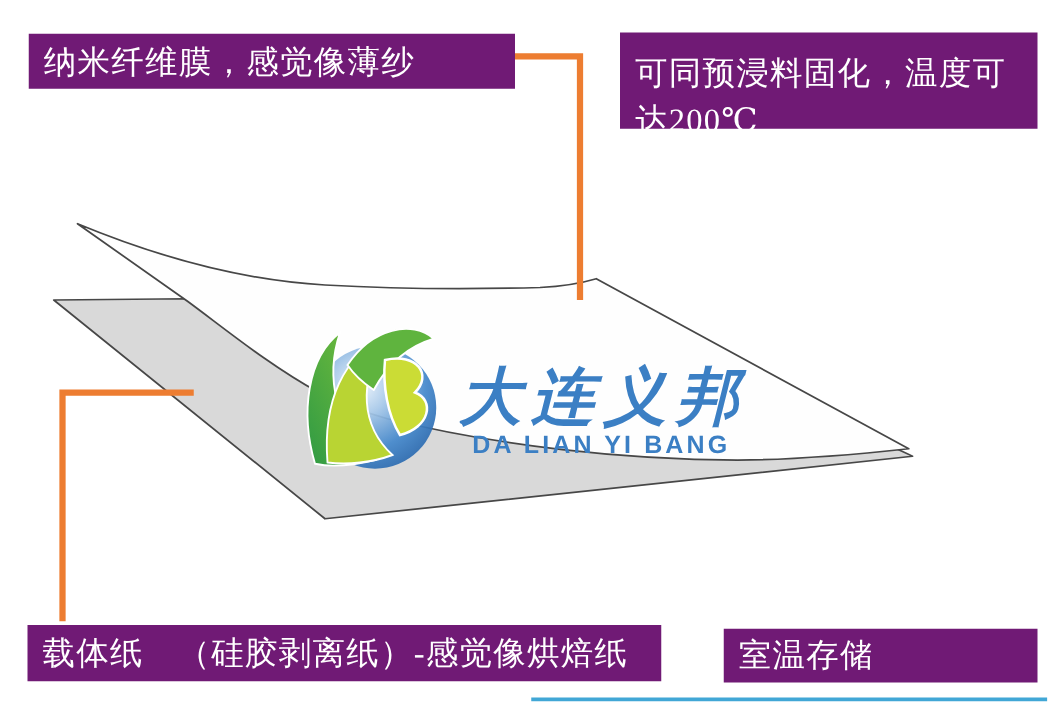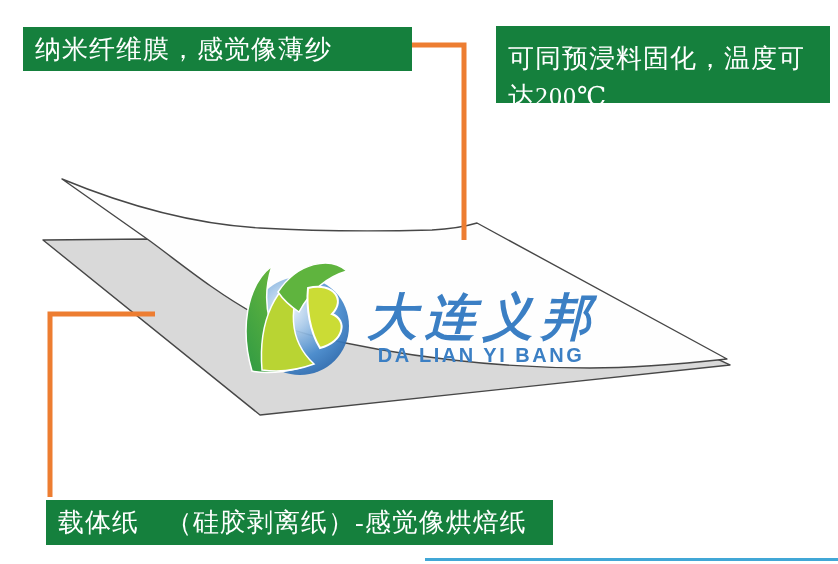--- a/index.html
+++ b/index.html
@@ -5,31 +5,31 @@
   html,body{margin:0;padding:0;background:#fff;}
   #stage{
     position:relative;
     width:838px;height:564px;
     background:#ffffff;
     overflow:hidden;
     font-family:"Liberation Serif","DejaVu Serif",serif;
   }
   .callout{
     position:absolute;
-    background:#15803d;
+    background:#701a75;
     color:#ffffff;
     font-size:26px;
     box-sizing:border-box;
     padding:0 12px;
     letter-spacing:1px;
   }
   .callout.single{display:flex;align-items:center;}
   #callout-membrane{left:23px;top:27px;width:389px;height:44px;}
   #callout-cure{left:496px;top:26px;width:334px;height:77px;line-height:38px;padding-top:14px;}
-  #callout-carrier{left:22px;top:500px;width:507px;height:45px;margin-left:24px;}
+  #callout-carrier{left:22px;top:500px;width:507px;height:45px;}
   #callout-storage{left:579px;top:503px;width:251px;height:43px;}
   #bottom-line{
     position:absolute;left:425px;top:558px;width:413px;height:3px;
     background:#41a7d6;
   }
   #diagram-svg{position:absolute;left:0;top:0;}
   .cn-logo-text{
     font-family:"Liberation Serif","DejaVu Serif",serif;
     font-style:italic;
     font-weight:bold;
@@ -85,15 +85,16 @@
       <text class="en-logo-text" x="481" y="362" text-anchor="middle" font-size="20" letter-spacing="2.5" fill="#3b7fc4">DA LIAN YI BANG</text>
     </g>
   </svg>
 
   <div class="callout single" id="callout-membrane">纳米纤维膜，感觉像薄纱</div>
 
   <div class="callout" id="callout-cure">可同预浸料固化，温度可达200℃</div>
 
   <div class="callout single" id="callout-carrier">载体纸　（硅胶剥离纸）-感觉像烘焙纸</div>
 
+  <div class="callout single" id="callout-storage">室温存储</div>
 
   <div id="bottom-line"></div>
 </div>
 
 </body></html>

